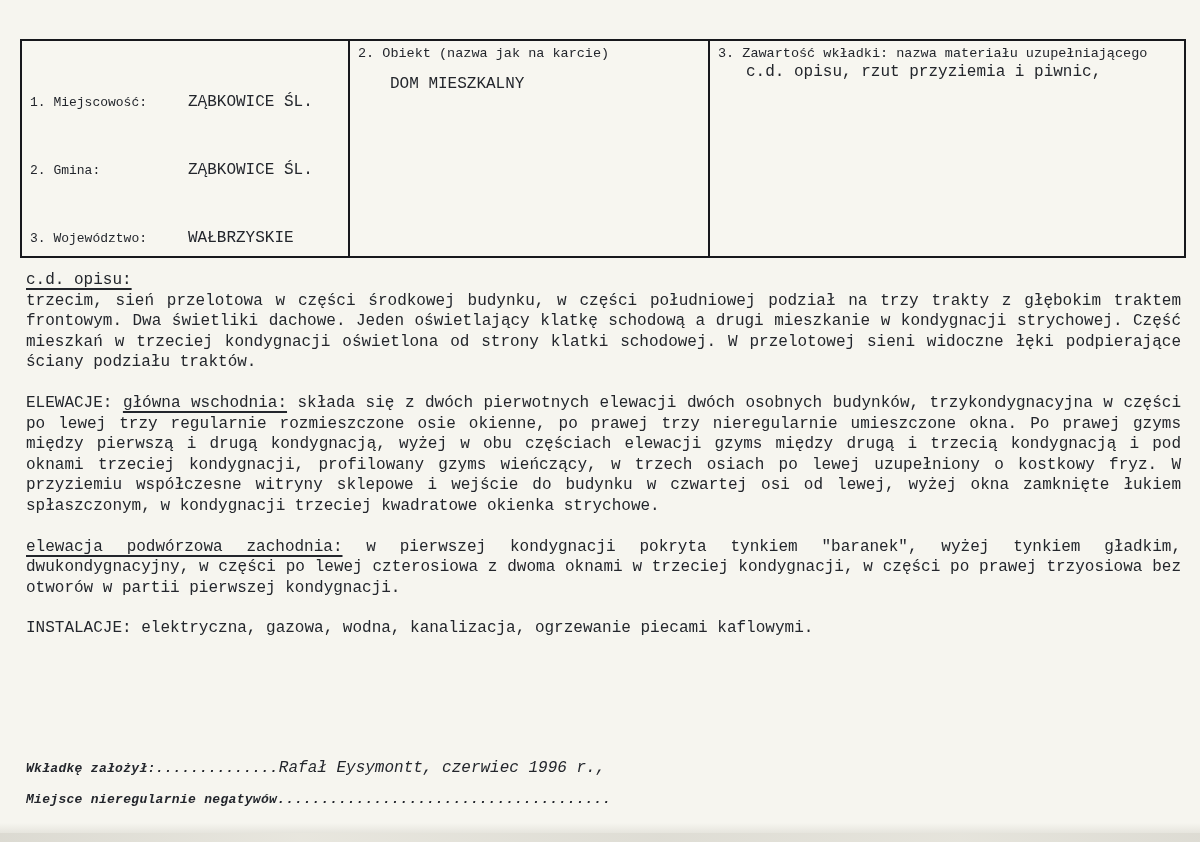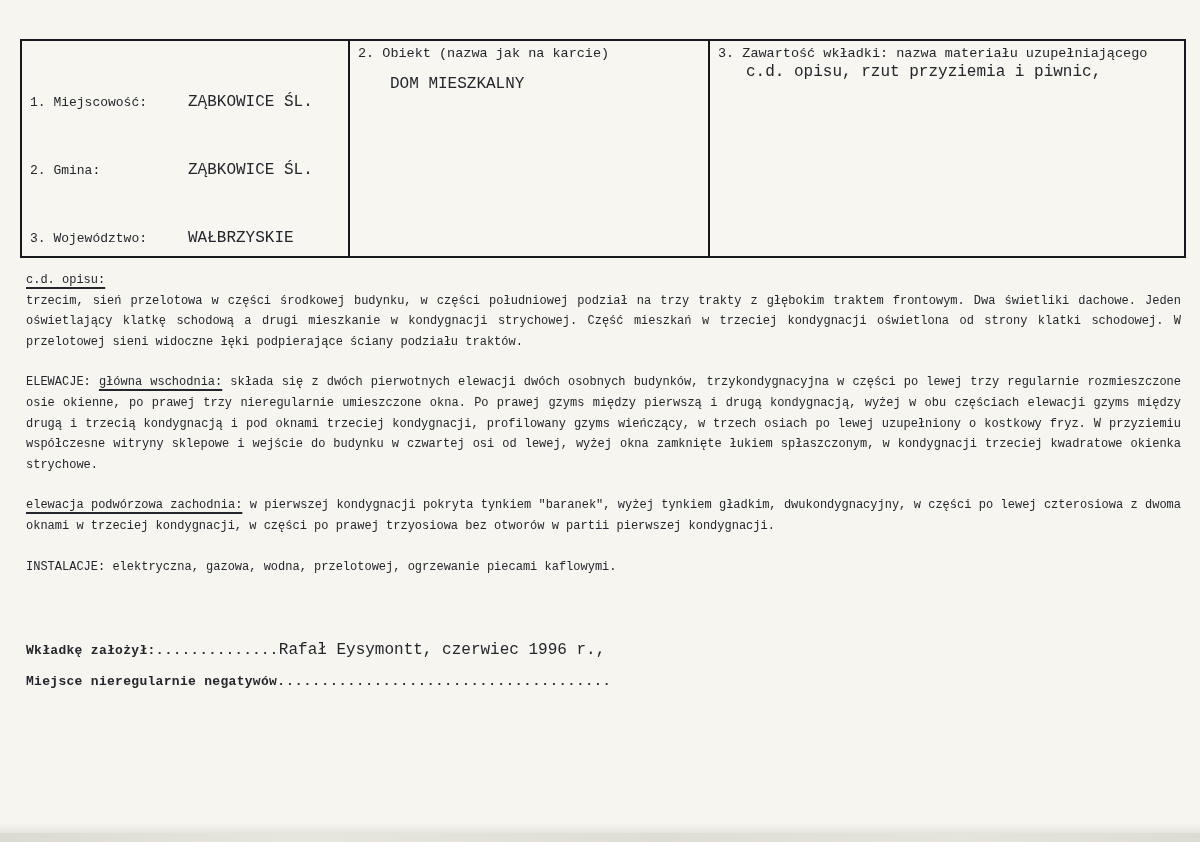--- a/index.html
+++ b/index.html
@@ -50,38 +50,38 @@
   .field-label { font-size: 13px; width: 158px; flex: 0 0 158px; white-space: nowrap; margin-top: 46px; }
   .field-value { font-size: 16px; white-space: nowrap; }
 
   .cell-head { font-size: 13.5px; white-space: nowrap; }
   .cell-object .cell-value { font-size: 16px; margin: 14px 0 0 32px; }
   .cell-contents .cell-value { font-size: 16px; margin: 2px 0 0 28px; }
 
   .doc-body {
     margin-top: 12px;
     padding: 0 5px 0 6px;
-    font-size: 12px;
+    font-size: 16px;
     line-height: 20.6px;
     text-align: justify;
   }
   .doc-body p { margin-top: 20px; }
   .doc-body p.first { margin-top: 0; }
   .section-heading {
     text-decoration: underline;
     text-decoration-thickness: 1.5px;
     text-underline-offset: 3.5px;
   }
   .u {
     text-decoration: underline;
     text-decoration-thickness: 1.5px;
     text-underline-offset: 3.5px;
   }
 
-  .doc-footer { padding: 0 0 0 6px; margin-top: 64px; }
+  .doc-footer { padding: 0 0 0 6px; margin-top: 120px; font-style: italic; }
   .footer-line { white-space: nowrap; }
   .footer-small { font-size: 13px; font-weight: 700; letter-spacing: .3px; }
   .footer-dots  { font-size: 13px; font-weight: 700; letter-spacing: 1px; }
   .footer-value { font-size: 16px; }
   .negatives-line { margin-top: 13px; }
 </style>
 </head>
 <body>
 
 <div class="page">
@@ -119,21 +119,21 @@
   <div class="doc-body">
 
     <div class="section-heading">c.d. opisu:</div>
     <p class="first">trzecim, sień przelotowa w części środkowej budynku, w części południowej podział na trzy trakty z głębokim traktem frontowym. Dwa świetliki dachowe. Jeden oświetlający klatkę schodową a drugi mieszkanie w kondygnacji strychowej. Część mieszkań w trzeciej kondygnacji oświetlona od strony klatki schodowej. W przelotowej sieni widoczne łęki podpierające ściany podziału traktów.</p>
 
 
     <p><span>ELEWACJE: </span><span class="u">główna wschodnia:</span><span> składa się z dwóch pierwotnych elewacji dwóch osobnych budynków, trzykondygnacyjna w części po lewej trzy regularnie rozmieszczone osie okienne, po prawej trzy nieregularnie umieszczone okna. Po prawej gzyms między pierwszą i drugą kondygnacją, wyżej w obu częściach elewacji gzyms między drugą i trzecią kondygnacją i pod oknami trzeciej kondygnacji, profilowany gzyms wieńczący, w trzech osiach po lewej uzupełniony o kostkowy fryz. W przyziemiu współczesne witryny sklepowe i wejście do budynku w czwartej osi od lewej, wyżej okna zamknięte łukiem spłaszczonym, w kondygnacji trzeciej kwadratowe okienka strychowe.</span></p>
 
     <p><span class="u">elewacja podwórzowa zachodnia:</span><span> w pierwszej kondygnacji pokryta tynkiem "baranek", wyżej tynkiem gładkim, dwukondygnacyjny, w części po lewej czterosiowa z dwoma oknami w trzeciej kondygnacji, w części po prawej trzyosiowa bez otworów w partii pierwszej kondygnacji.</span></p>
 
-    <p>INSTALACJE: elektryczna, gazowa, wodna, przelotowej, ogrzewanie piecami kaflowymi.</p>
+    <p>INSTALACJE: elektryczna, gazowa, wodna, kanalizacja, ogrzewanie piecami kaflowymi.</p>
 
   </div>
 
   <div class="doc-footer">
     <div class="footer-line author-line">
       <span class="footer-small">Wkładkę założył:</span><span class="footer-dots">..............</span><span class="footer-value">Rafał Eysymontt, czerwiec 1996 r.,</span>
     </div>
     <div class="footer-line negatives-line">
       <span class="footer-small">Miejsce nieregularnie negatywów</span><span class="footer-dots">......................................</span>
     </div>

